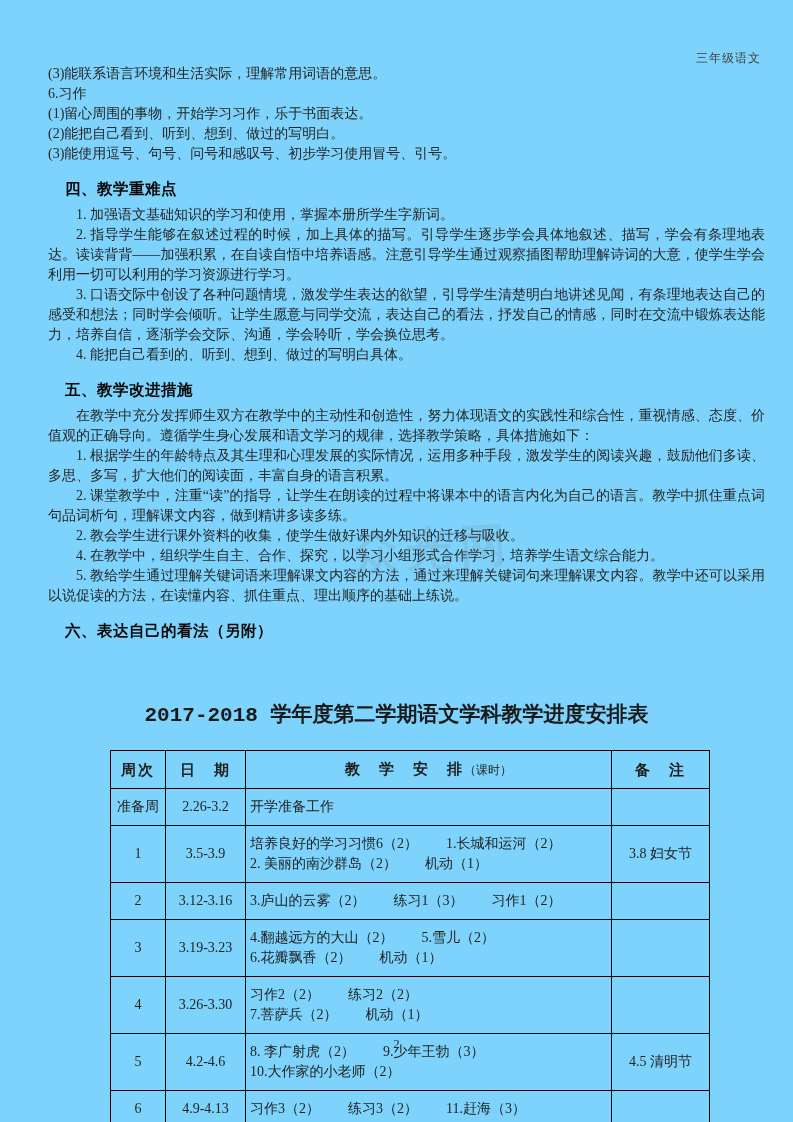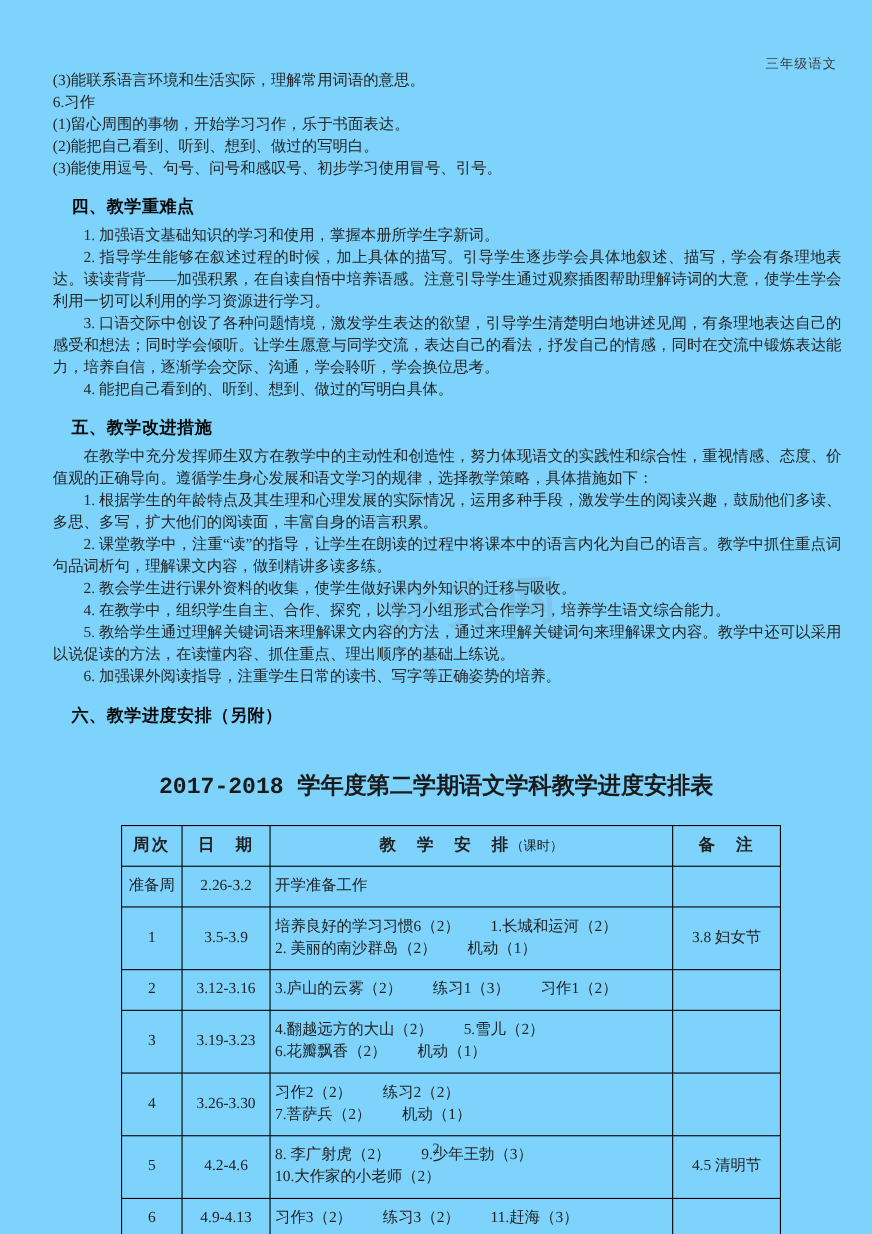--- a/index.html
+++ b/index.html
@@ -88,23 +88,22 @@
     <div class="para">3. 口语交际中创设了各种问题情境，激发学生表达的欲望，引导学生清楚明白地讲述见闻，有条理地表达自己的感受和想法；同时学会倾听。让学生愿意与同学交流，表达自己的看法，抒发自己的情感，同时在交流中锻炼表达能力，培养自信，逐渐学会交际、沟通，学会聆听，学会换位思考。</div>
     <div class="para">4. 能把自己看到的、听到、想到、做过的写明白具体。</div>
 
     <div class="sec-heading">五、教学改进措施</div>
     <div class="para">在教学中充分发挥师生双方在教学中的主动性和创造性，努力体现语文的实践性和综合性，重视情感、态度、价值观的正确导向。遵循学生身心发展和语文学习的规律，选择教学策略，具体措施如下：</div>
     <div class="para">1. 根据学生的年龄特点及其生理和心理发展的实际情况，运用多种手段，激发学生的阅读兴趣，鼓励他们多读、多思、多写，扩大他们的阅读面，丰富自身的语言积累。</div>
     <div class="para">2. 课堂教学中，注重“读”的指导，让学生在朗读的过程中将课本中的语言内化为自己的语言。教学中抓住重点词句品词析句，理解课文内容，做到精讲多读多练。</div>
     <div class="para">2. 教会学生进行课外资料的收集，使学生做好课内外知识的迁移与吸收。</div>
     <div class="para">4. 在教学中，组织学生自主、合作、探究，以学习小组形式合作学习，培养学生语文综合能力。</div>
     <div class="para">5. 教给学生通过理解关键词语来理解课文内容的方法，通过来理解关键词句来理解课文内容。教学中还可以采用以说促读的方法，在读懂内容、抓住重点、理出顺序的基础上练说。</div>
-    <div class="para">6. 加强课外阅读指导，注重学生日常的读书、写字等正确姿势的培养。</div>
 
-    <div class="sec-heading">六、教学进度安排（另附）</div>
+    <div class="sec-heading">六、表达自己的看法（另附）</div>
   </div>
 
   <div class="watermark">众光网</div>
 
   <div class="tbl-title">2017-2018 学年度第二学期语文学科教学进度安排表</div>
 
   <table class="schedule">
     <colgroup>
       <col class="c-week">
         <col class="c-date">

